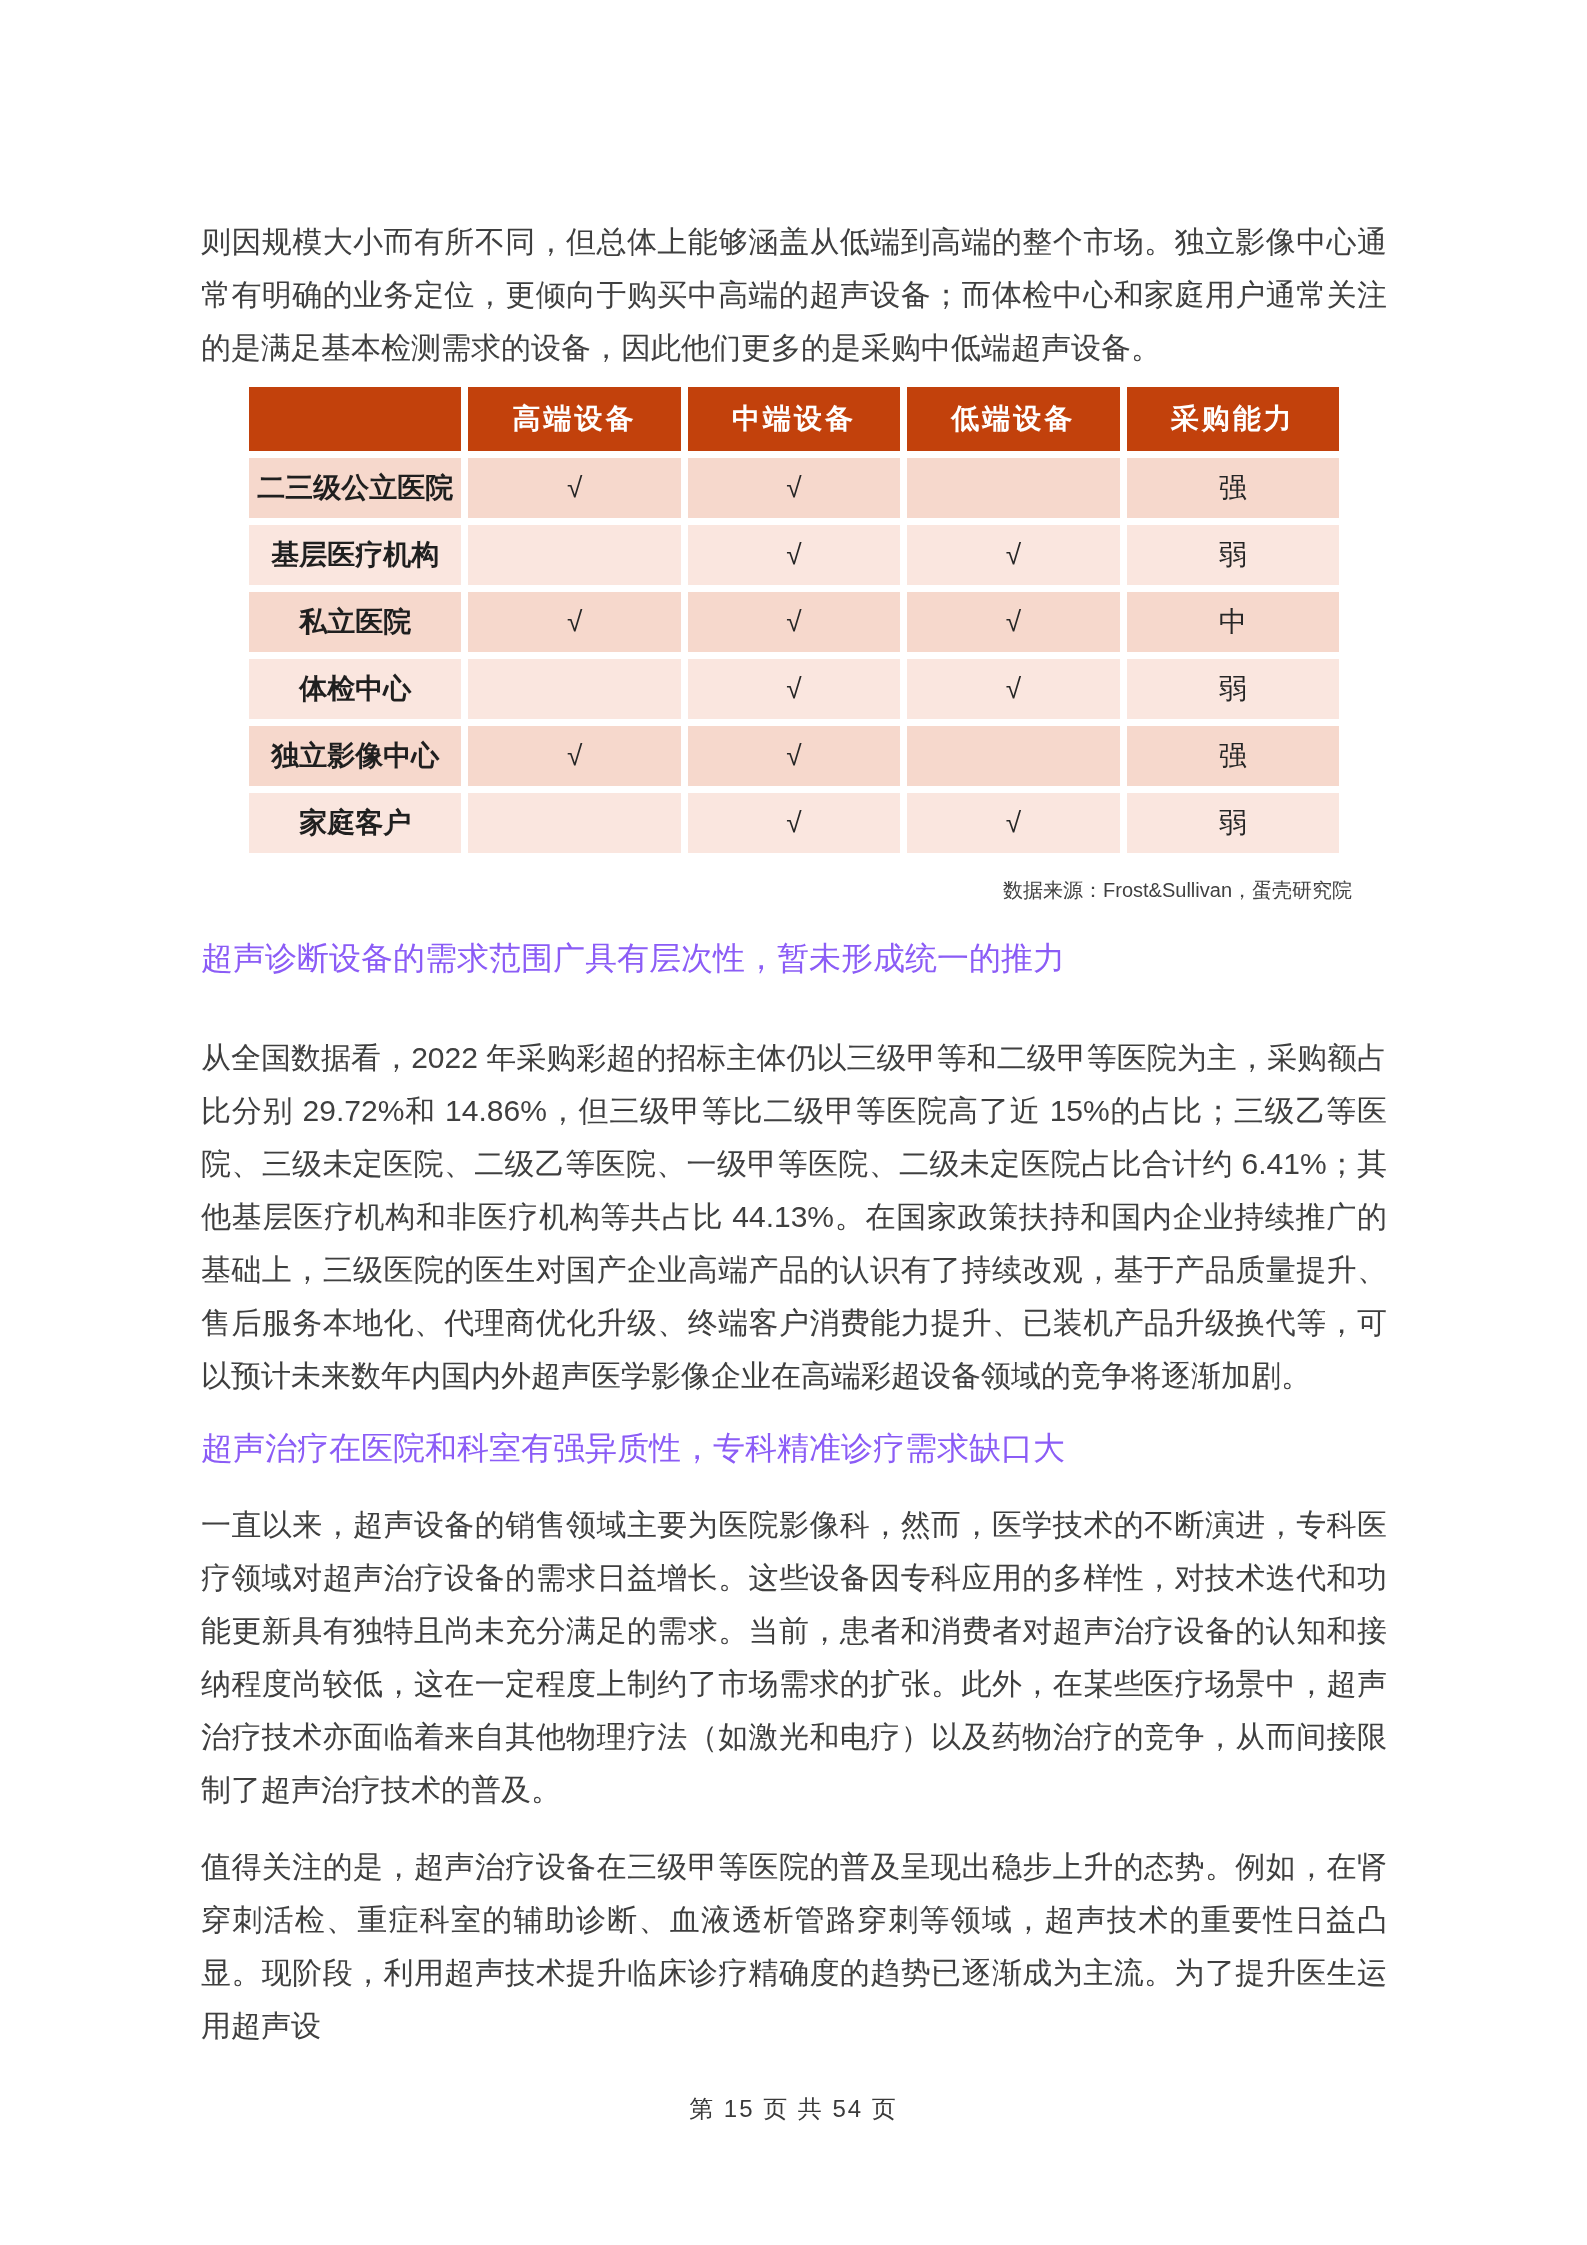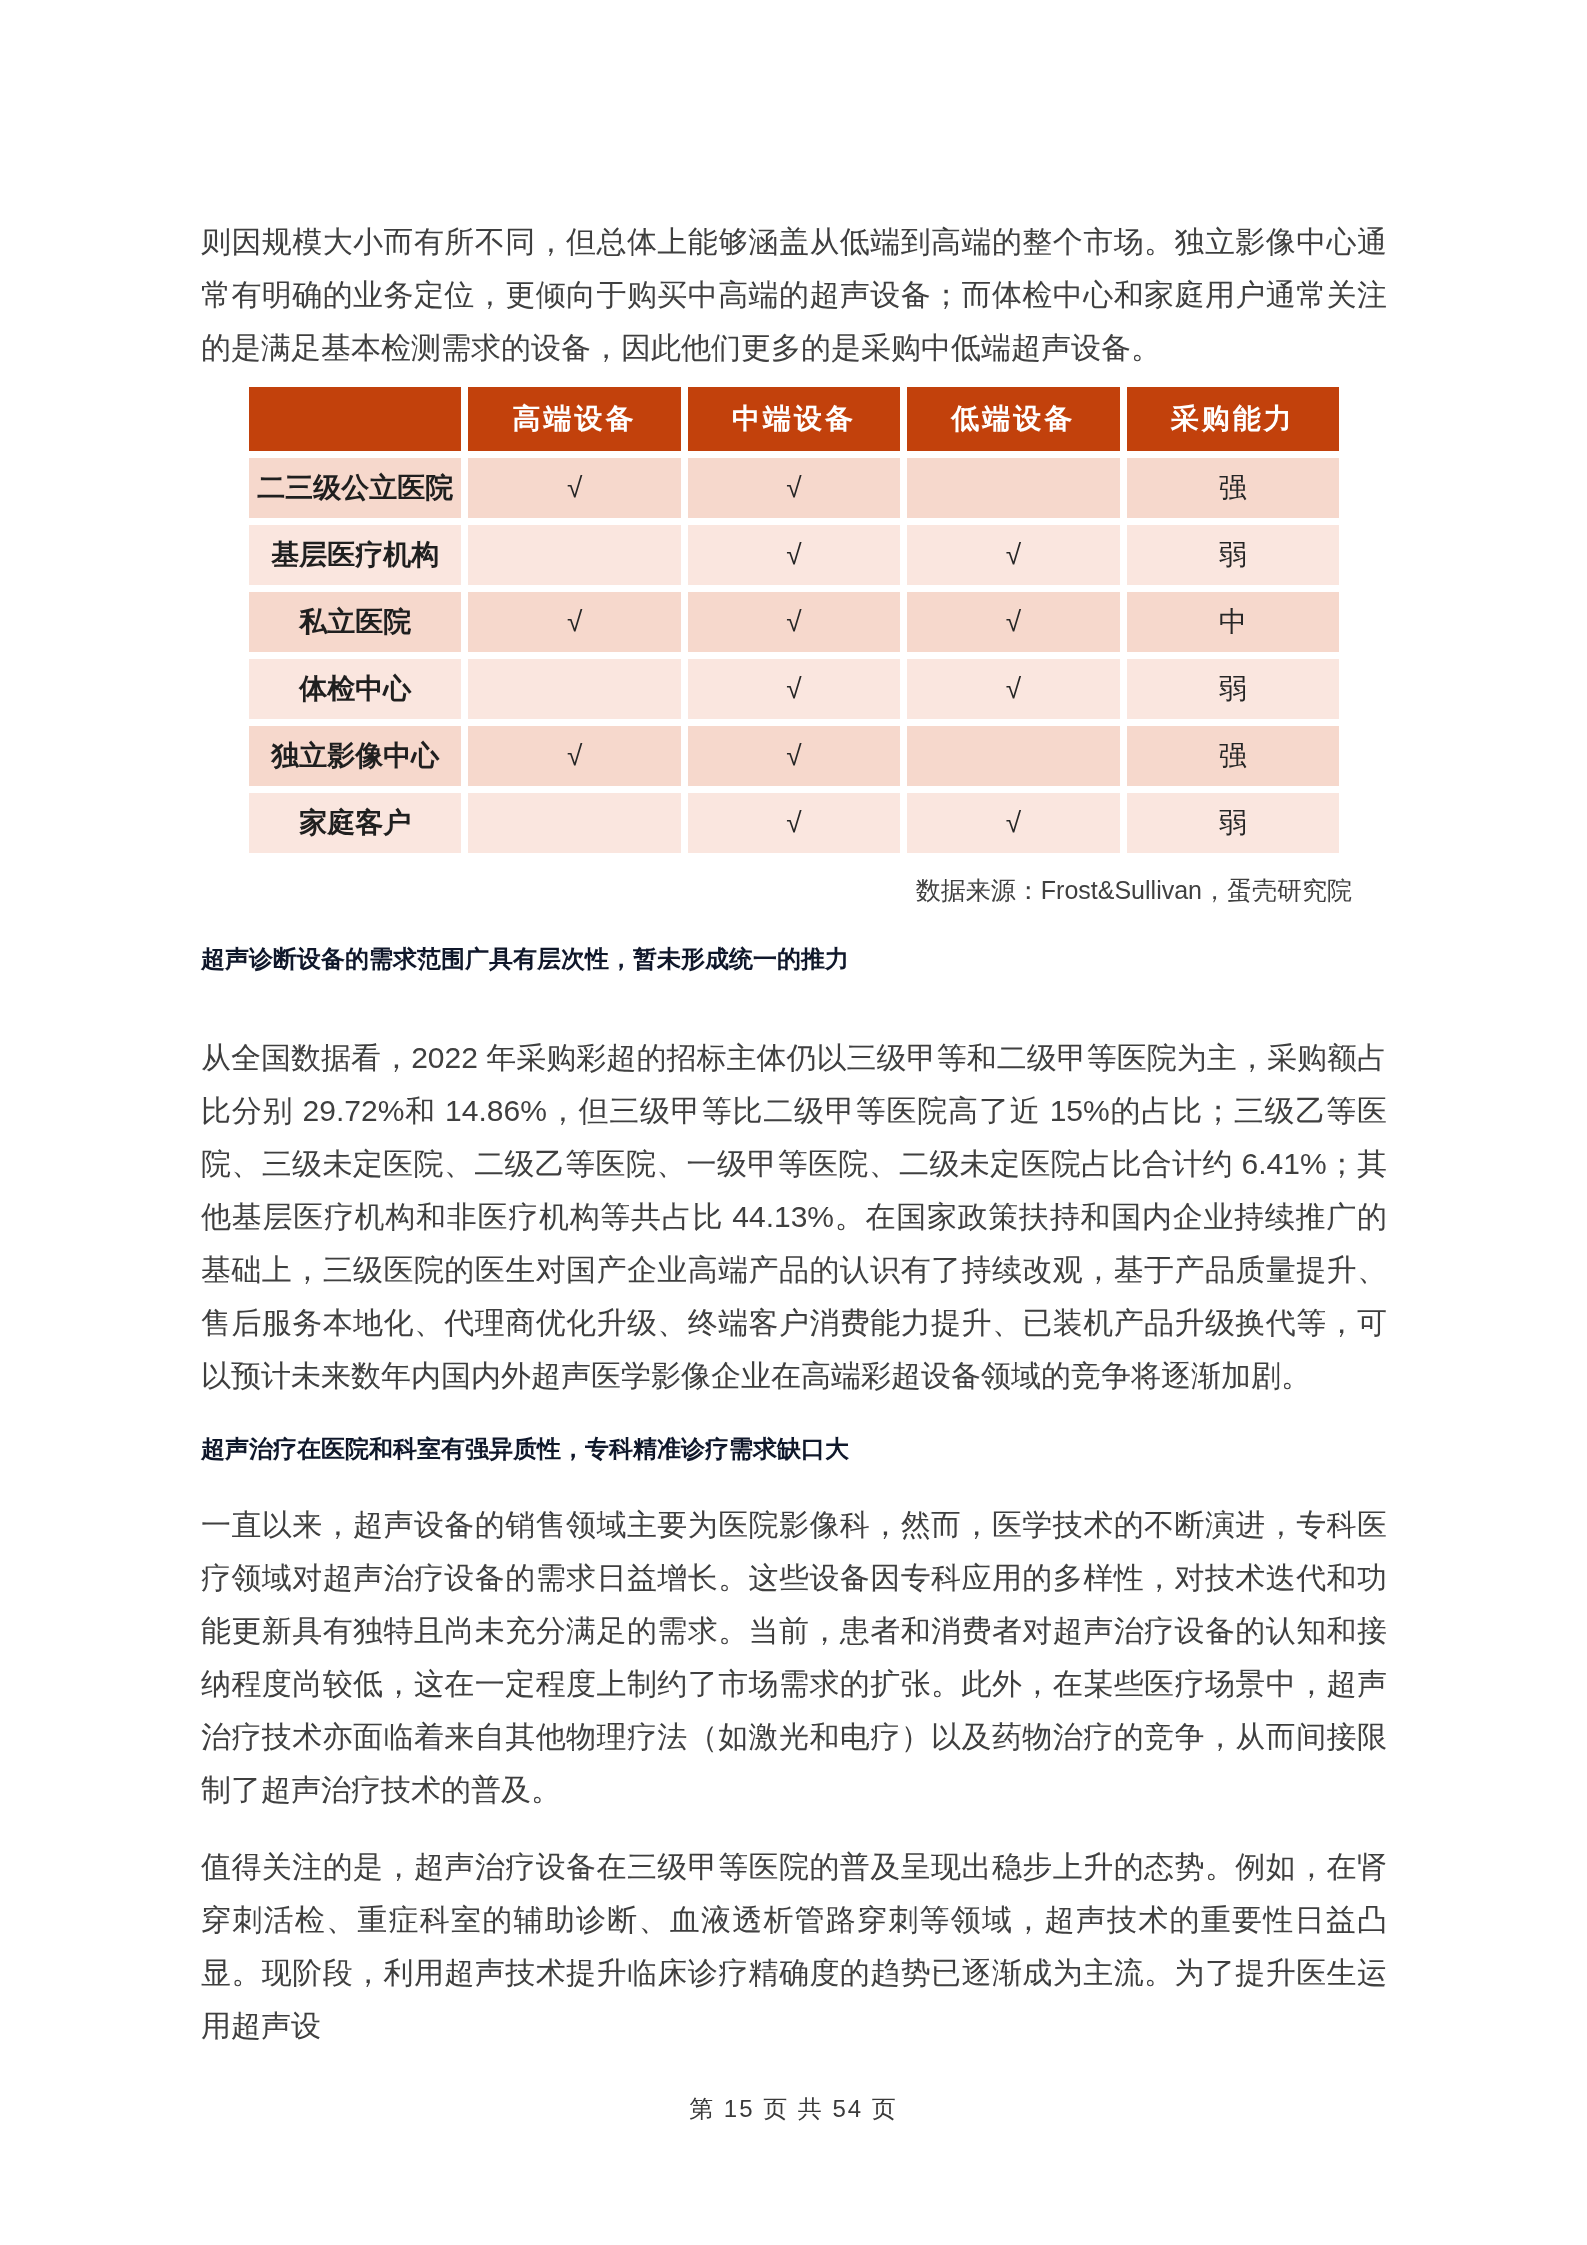--- a/index.html
+++ b/index.html
@@ -58,30 +58,30 @@
     color: #262626;
   }
   table.demand tr.odd td  { background: #F6D8CC; }
   table.demand tr.even td { background: #FAE6DF; }
   table.demand td.label { font-weight: bold; color: #1f1f1f; }
 
   .source {
     margin-top: 12px;
     padding-right: 35px;
     text-align: right;
-    font-size: 25px;
+    font-size: 20px;
     line-height: 36px;
     color: #404040;
   }
 
   h2.section {
     margin-top: 28px;
-    color: #0f172a;
-    font-size: 24px;
-    font-weight: bold;
+    color: #8b5cf6;
+    font-size: 32px;
+    font-weight: normal;
     line-height: 45px;
     text-align: justify;
   }
   h2.section.second { margin-top: 24px; }
 
   .para-after-h2 { margin-top: 50px; }
   .para-mid      { margin-top: 27px; }
   .para-last     { margin-top: 24px; }
 
   .footer {

